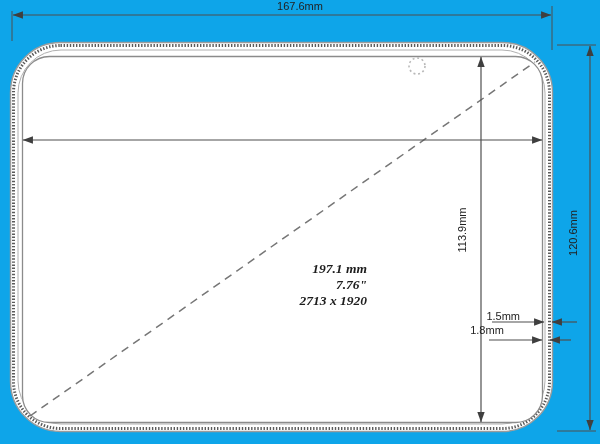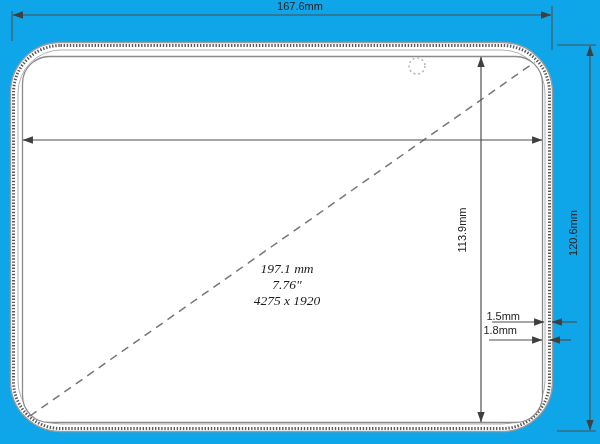--- a/index.html
+++ b/index.html
@@ -11,22 +11,22 @@
   svg{position:absolute;left:0;top:0;}
   .dim-label{
     position:absolute;
     font-family:"Liberation Sans",sans-serif;
     font-size:11px;color:#222;white-space:nowrap;
   }
   .centered{text-align:center;}
   .right{text-align:right;}
   .rot{transform:rotate(-90deg);transform-origin:center center;text-align:center;}
   .diag-block{
-    position:absolute;left:207px;top:261px;width:160px;text-align:center;
-    font-family:"Liberation Serif",serif;font-weight:normal;font-style:italic;
+    position:absolute;left:207px;top:261px;width:160px;text-align:right;
+    font-family:"Liberation Serif",serif;font-weight:bold;font-style:italic;
     color:#1d1d1d;font-size:13.5px;line-height:16px;
   }
 </style>
 </head>
 <body>
 
 <div class="stage">
 
   <svg width="600" height="444" viewBox="0 0 600 444">
     <defs>
@@ -65,21 +65,21 @@
 
   <div class="dim-label centered" style="left:240px;top:0px;width:120px;">167.6mm</div>
 
 
   <div class="dim-label rot" style="left:427px;top:224px;width:70px;">113.9mm</div>
 
   <div class="dim-label rot" style="left:538px;top:227px;width:70px;">120.6mm</div>
 
   <div class="dim-label right" style="left:460px;top:310px;width:60px;">1.5mm</div>
 
-  <div class="dim-label right" style="left:457px;top:324px;width:60px;">1.8mm</div>
+  <div class="dim-label right" style="left:457px;top:324px;width:60px;text-align:center;">1.8mm</div>
 
   <div class="diag-block">
     <div>197.1 mm</div>
     <div>7.76"</div>
-    <div>4275 x 1920</div>
+    <div>2713 x 1920</div>
   </div>
 
 </div>
 
 </body></html>

